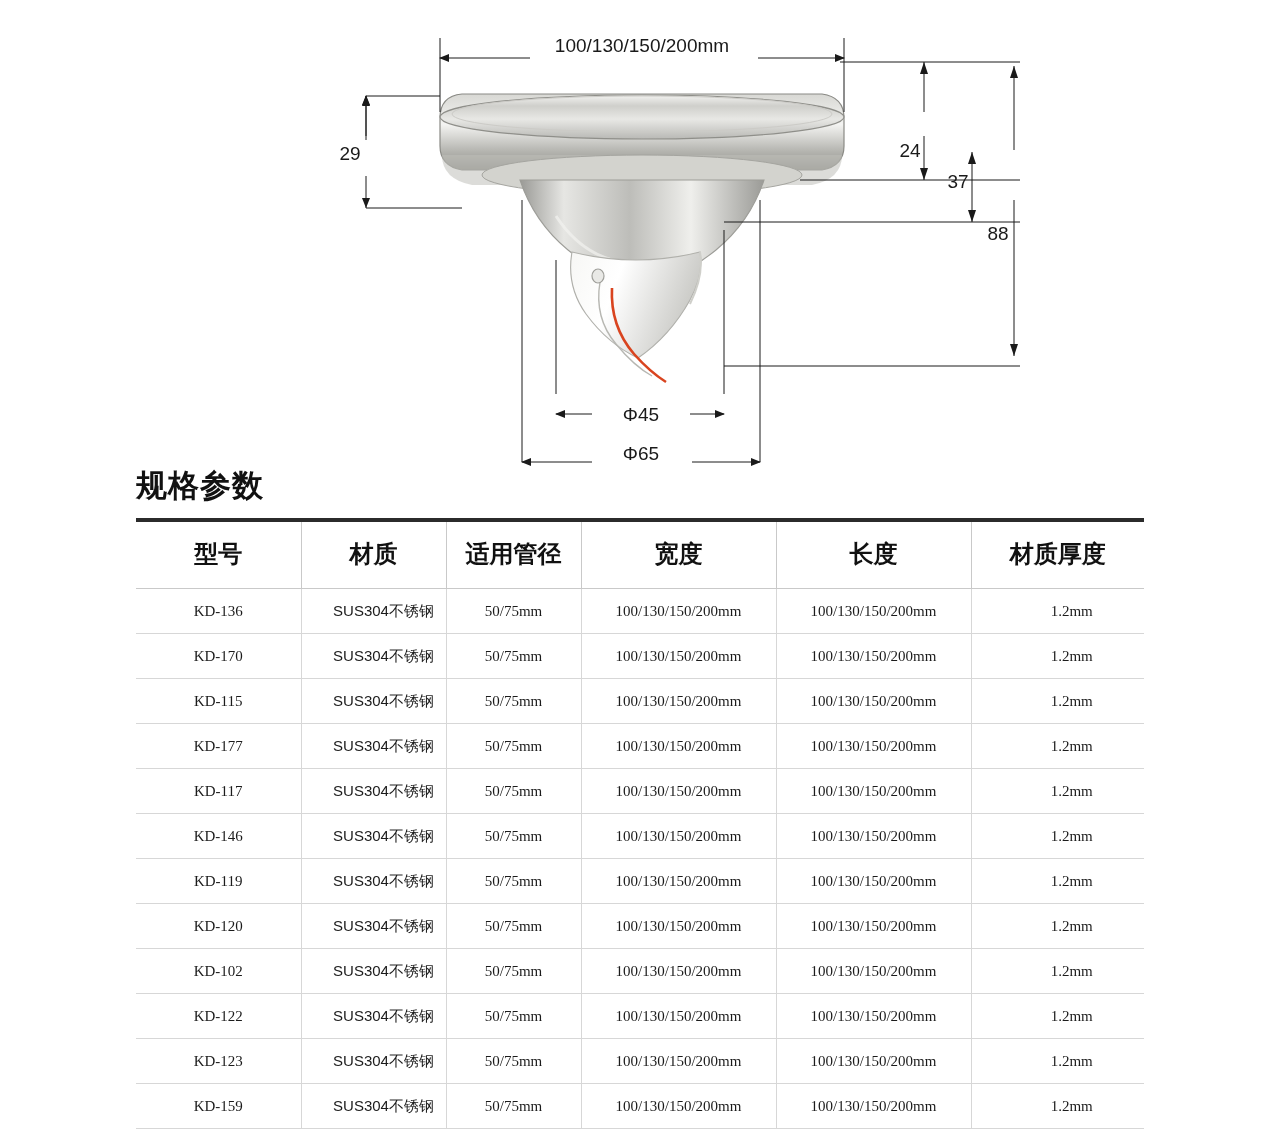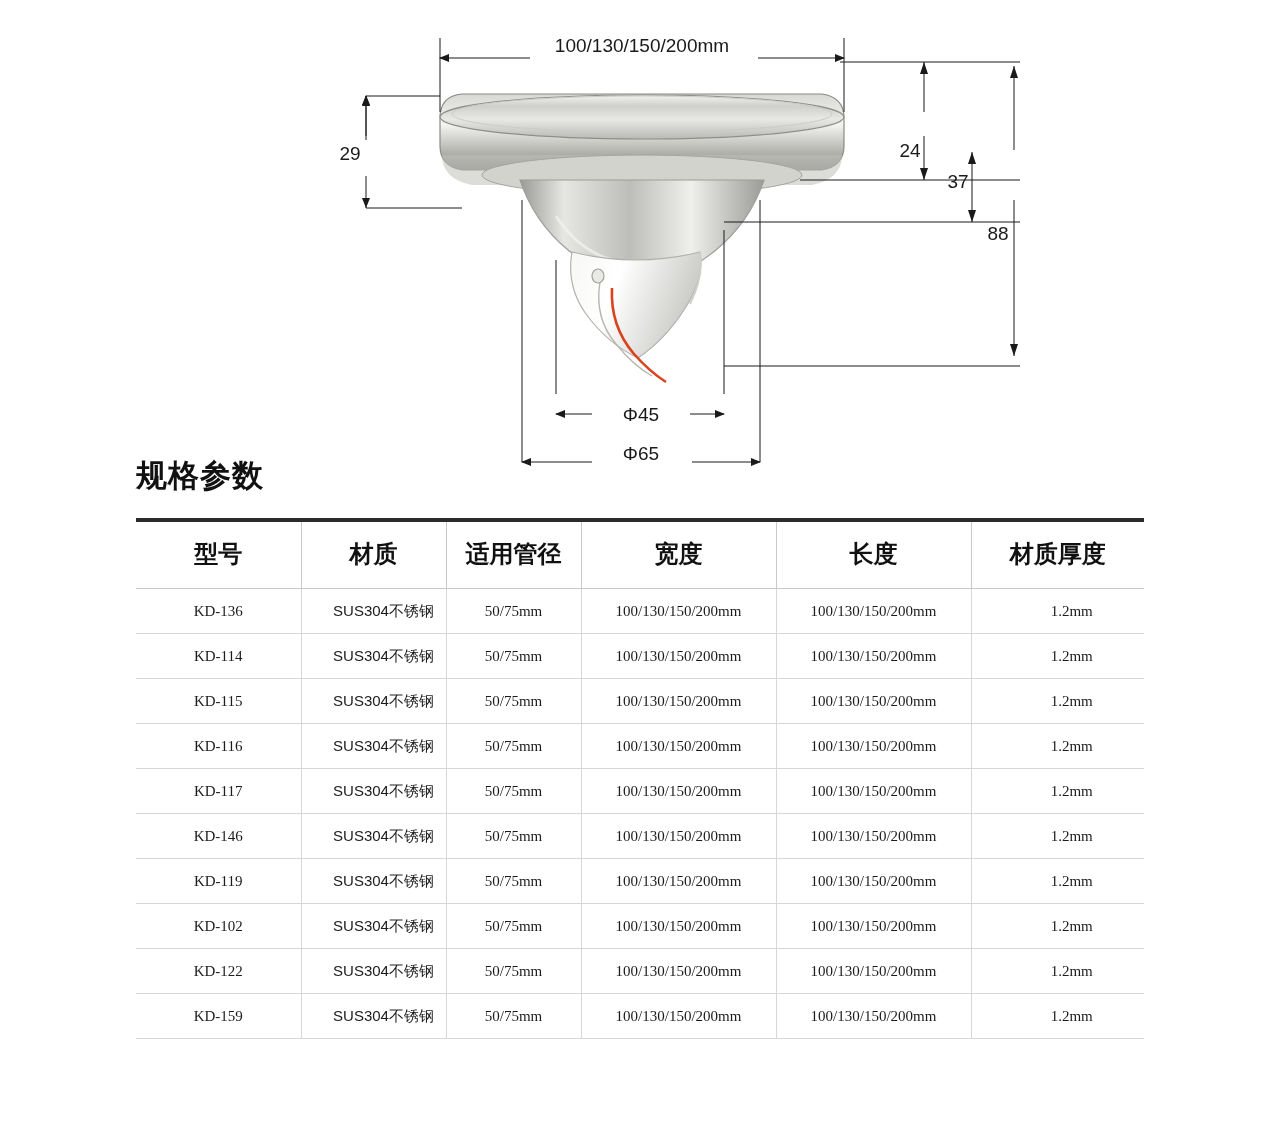--- a/index.html
+++ b/index.html
@@ -29,21 +29,21 @@
   .dim-text {
     font-family: "Liberation Sans", sans-serif;
     font-size: 19px;
     fill: #1a1a1a;
   }
 
   
   #spec-heading {
     position: absolute;
     left: 136px;
-    top: 455px;
+    top: 465px;
     font-size: 31px;
     font-weight: bold;
     color: #111;
     letter-spacing: 1px;
     text-align: center;
   }
 
   
   #spec-table-wrap {
     position: absolute;
@@ -232,37 +232,37 @@
     <tbody id="table-body">
         <tr>
           <td>KD-136</td>
           <td class="cn">SUS304不锈钢</td>
           <td>50/75mm</td>
           <td>100/130/150/200mm</td>
           <td>100/130/150/200mm</td>
           <td>1.2mm</td>
         </tr>
         <tr>
-          <td>KD-114</td>
+          <td>KD-170</td>
           <td class="cn">SUS304不锈钢</td>
           <td>50/75mm</td>
           <td>100/130/150/200mm</td>
           <td>100/130/150/200mm</td>
           <td>1.2mm</td>
         </tr>
         <tr>
           <td>KD-115</td>
           <td class="cn">SUS304不锈钢</td>
           <td>50/75mm</td>
           <td>100/130/150/200mm</td>
           <td>100/130/150/200mm</td>
           <td>1.2mm</td>
         </tr>
         <tr>
-          <td>KD-116</td>
+          <td>KD-177</td>
           <td class="cn">SUS304不锈钢</td>
           <td>50/75mm</td>
           <td>100/130/150/200mm</td>
           <td>100/130/150/200mm</td>
           <td>1.2mm</td>
         </tr>
         <tr>
           <td>KD-117</td>
           <td class="cn">SUS304不锈钢</td>
           <td>50/75mm</td>
@@ -280,29 +280,45 @@
         </tr>
         <tr>
           <td>KD-119</td>
           <td class="cn">SUS304不锈钢</td>
           <td>50/75mm</td>
           <td>100/130/150/200mm</td>
           <td>100/130/150/200mm</td>
           <td>1.2mm</td>
         </tr>
         <tr>
+          <td>KD-120</td>
+          <td class="cn">SUS304不锈钢</td>
+          <td>50/75mm</td>
+          <td>100/130/150/200mm</td>
+          <td>100/130/150/200mm</td>
+          <td>1.2mm</td>
+        </tr>
+        <tr>
           <td>KD-102</td>
           <td class="cn">SUS304不锈钢</td>
           <td>50/75mm</td>
           <td>100/130/150/200mm</td>
           <td>100/130/150/200mm</td>
           <td>1.2mm</td>
         </tr>
         <tr>
           <td>KD-122</td>
+          <td class="cn">SUS304不锈钢</td>
+          <td>50/75mm</td>
+          <td>100/130/150/200mm</td>
+          <td>100/130/150/200mm</td>
+          <td>1.2mm</td>
+        </tr>
+        <tr>
+          <td>KD-123</td>
           <td class="cn">SUS304不锈钢</td>
           <td>50/75mm</td>
           <td>100/130/150/200mm</td>
           <td>100/130/150/200mm</td>
           <td>1.2mm</td>
         </tr>
         <tr>
           <td>KD-159</td>
           <td class="cn">SUS304不锈钢</td>
           <td>50/75mm</td>

